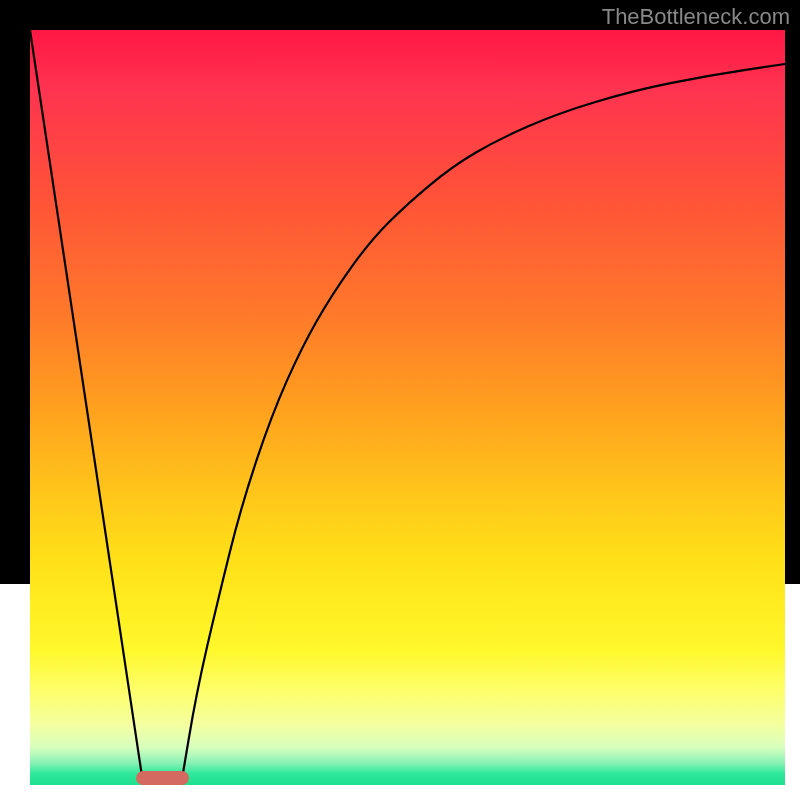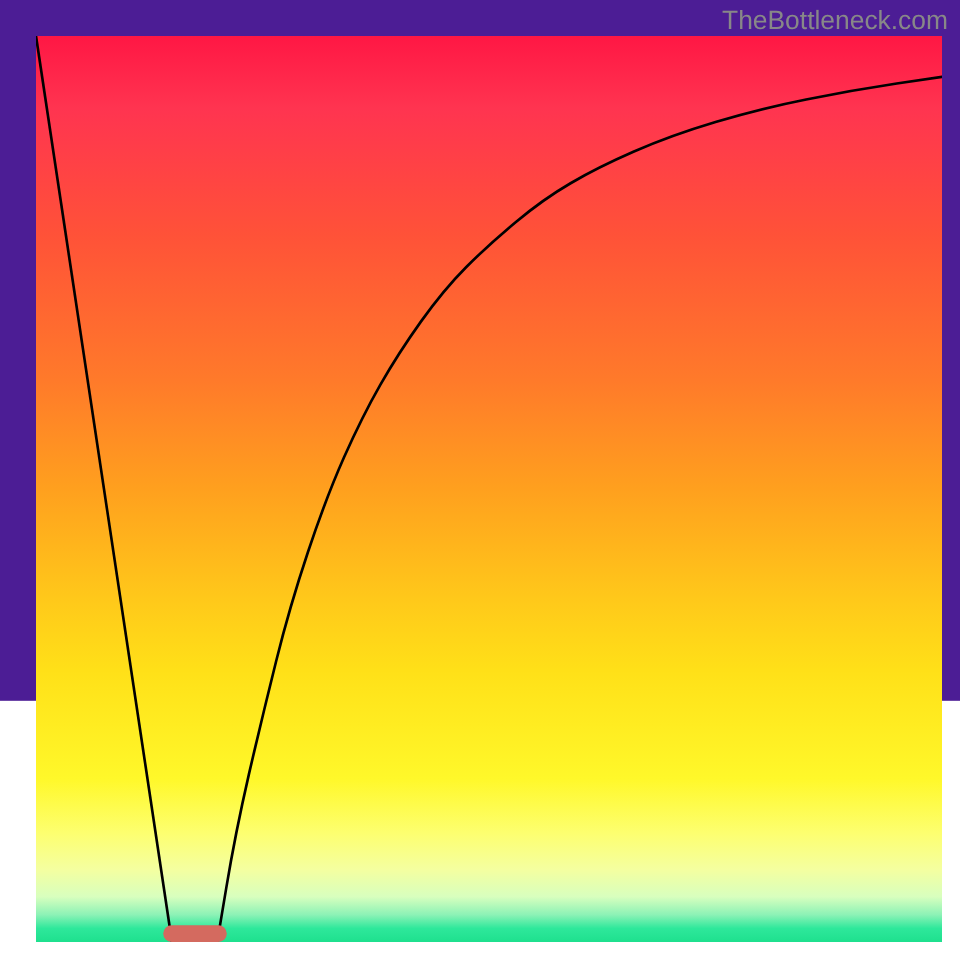--- a/index.html
+++ b/index.html
@@ -1,20 +1,20 @@
 <!DOCTYPE html>
 <html><head>
 <meta charset="utf-8">
 <style>
   * { margin: 0; padding: 0; box-sizing: border-box; }
   html, body { width: 800px; height: 800px; overflow: hidden; }
   .container {
     width: 800px;
     height: 584px;
-    background: #4c1d95;
+    background: #000000;
     position: relative;
   }
   .watermark {
     position: absolute;
     top: 4px;
     right: 10px;
     color: #888;
     font-family: Arial, sans-serif;
     font-size: 22px;
     z-index: 10;

